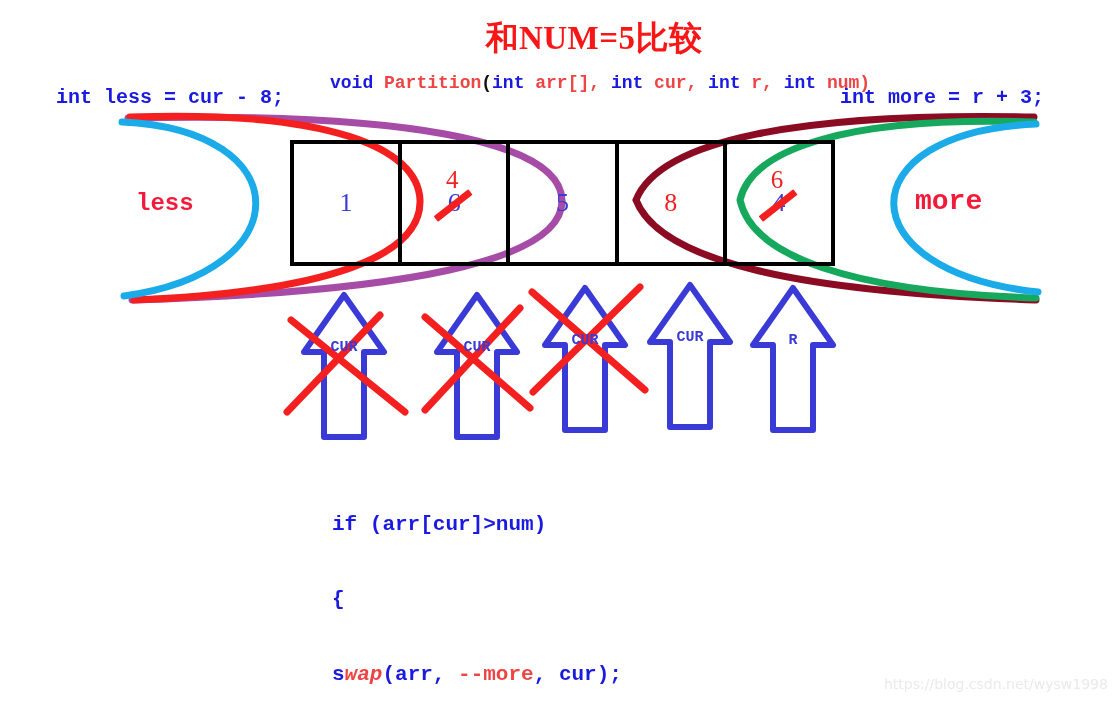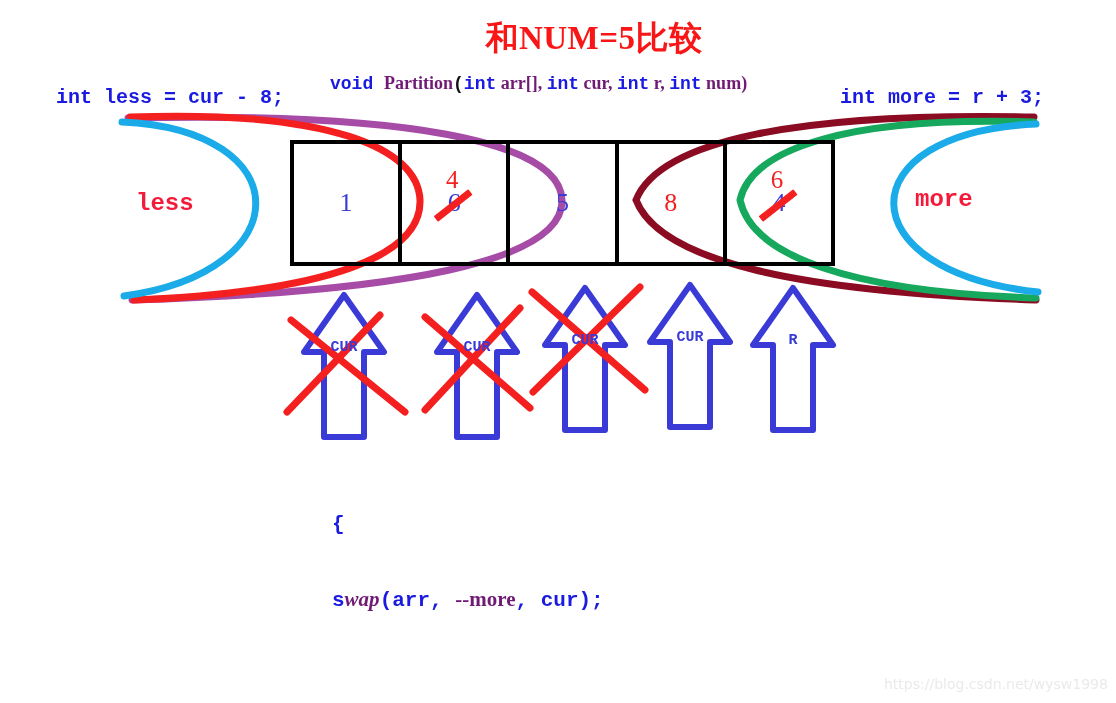--- a/index.html
+++ b/index.html
@@ -54,21 +54,21 @@
     left: 56px; top: 86px;
     font-size: 20px;
     color: #1a1ae0;
   }
   #right-decl {
     left: 840px; top: 86px;
     font-size: 20px;
     color: #1a1ae0;
   }
   .kw-blue  { color: #1a1ae0; }
-  .kw-dred  { color: #701a75; font-family: Liberation Serif, serif; }
+  .kw-dred  { color: #ef4444; }
   .kw-black { color: #101010; }
 
   
   #array {
     left: 290px; top: 140px;
     width: 545px; height: 126px;
     display: flex;
     border: 4px solid #000000;
     box-sizing: border-box;
     background: transparent;
@@ -117,21 +117,21 @@
   }
 
   
   #less-label {
     left: 136px; top: 190px;
     font-size: 24px;
     color: #f41a3a;
   }
   #more-label {
     left: 915px; top: 186px;
-    font-size: 24px;
+    font-size: 28px;
     color: #f41a3a;
   }
 
   
   .arrow-wrap {
     position: absolute;
     width: 96px;
     height: 148px;
   }
   .arrow-label {
@@ -261,20 +261,21 @@
     <div class="arrow-label">CUR</div>
   </div>
   <div class="arrow-wrap abs" style="left:642px; top:285px;">
     <div class="arrow-label">CUR</div>
   </div>
   <div class="arrow-wrap abs" style="left:745px; top:288px;">
     <div class="arrow-label">R</div>
   </div>
 
   <div id="code-block" class="abs codetext">
+    <div class="ln"><span class="kw-blue">if (arr[cur]&gt;num)</span></div>
     <div class="ln"><span class="kw-blue">{</span></div>
     <div class="ln"><span class="kw-blue">s</span><span class="kw-dred" style="font-style:italic">wap</span><span class="kw-blue">(arr, </span><span class="kw-dred">--more</span><span class="kw-blue">, cur);</span></div>
     
   </div>
 
 
   <div id="watermark" class="abs">https://blog.csdn.net/wysw1998</div>
 
 </div>
 

